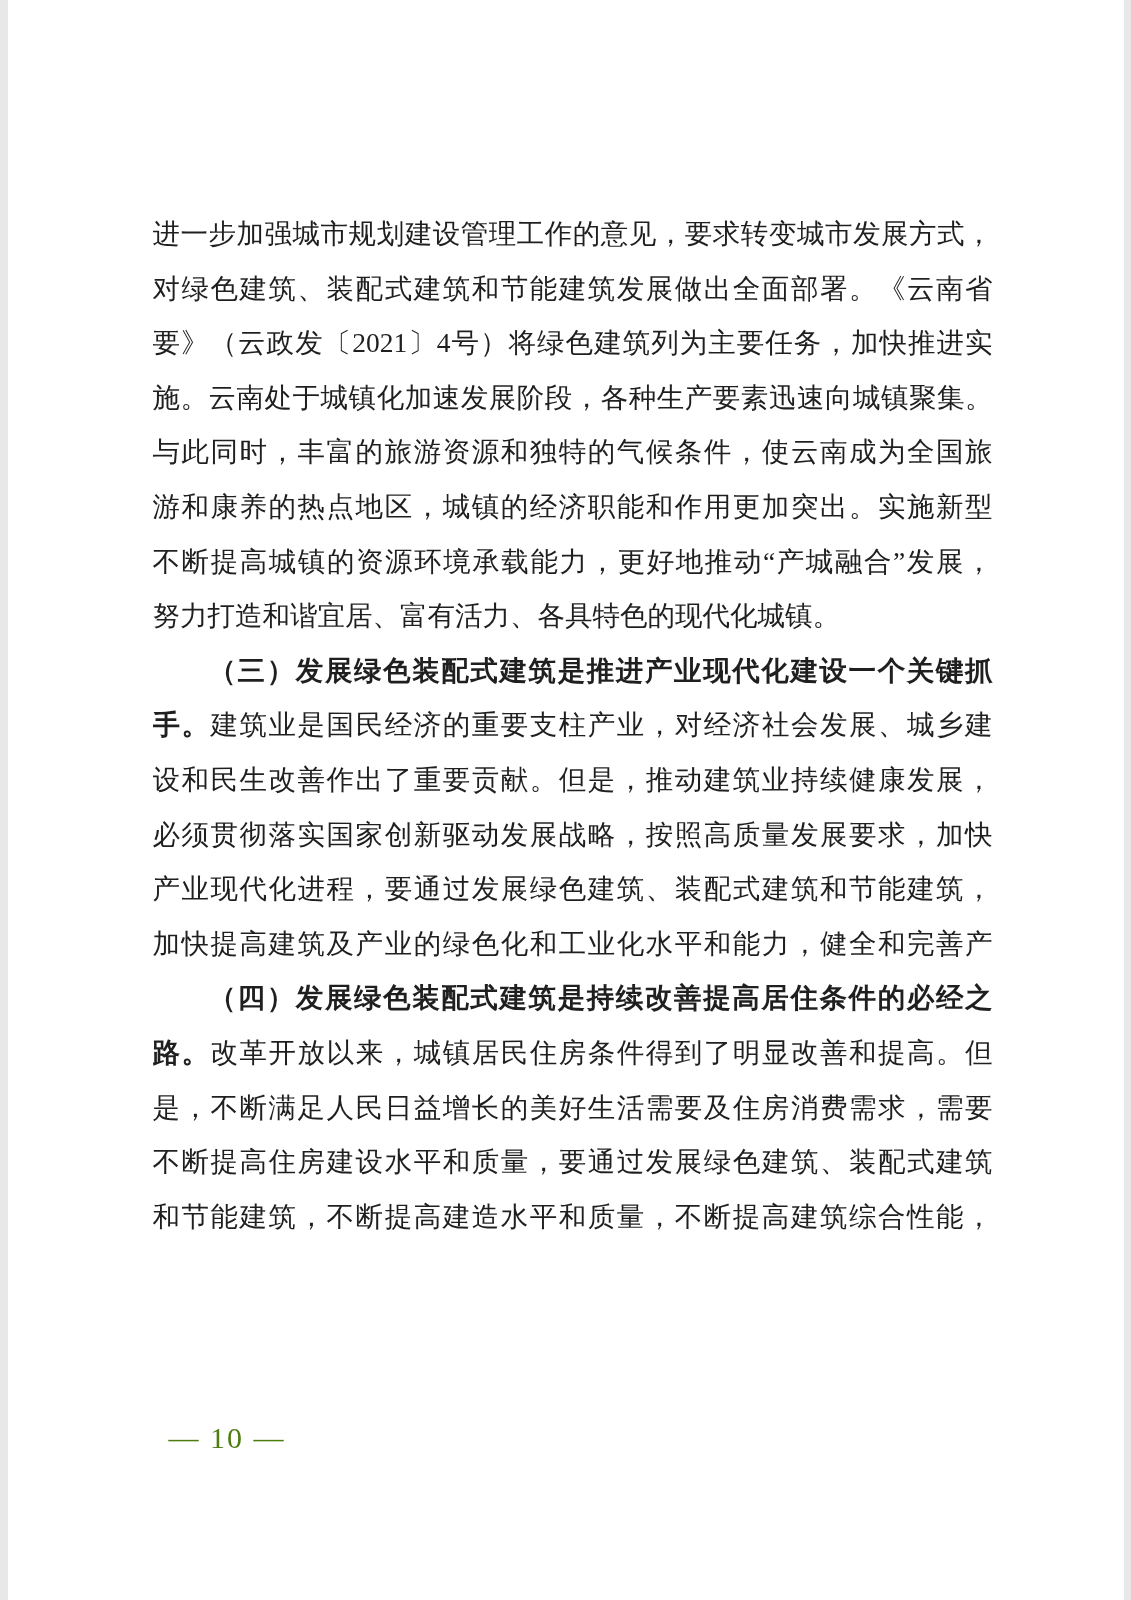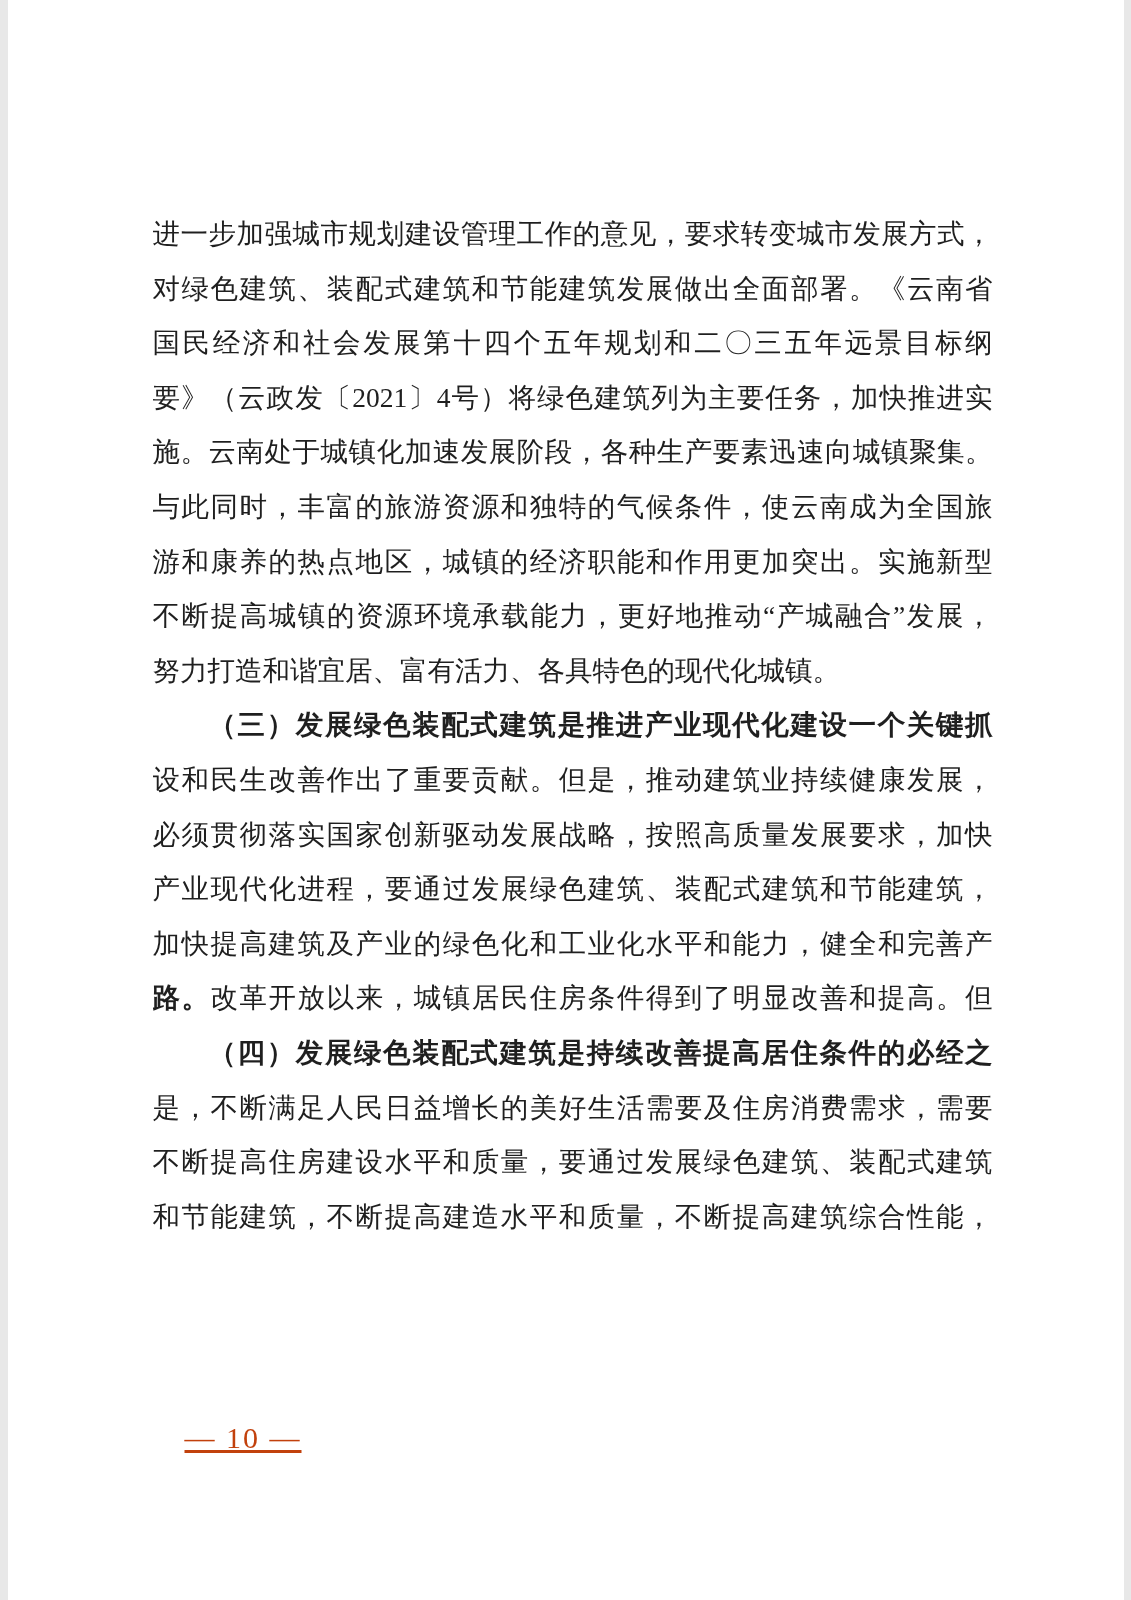--- a/index.html
+++ b/index.html
@@ -37,71 +37,70 @@
   }
   .line.indent {
     padding-left: 56px;
     width: 784px;
   }
   .b {
     font-weight: 700;
   }
   .page-number {
     position: absolute;
-    left: 177px;
+    left: 161px;
     top: 1418px;
     height: 40px;
     line-height: 40px;
     font-size: 30px;
     letter-spacing: 2px;
-    color: #c2410c;
-    text-decoration: underline;
+    color: #4d7c0f;
   }
 </style>
 </head>
 <body>
 
 <div class="page">
 
   <div class="text-block">
 
     <div class="line"><span class="b"></span><span>进一步加强城市规划建设管理工作的意见，要求转变城市发展方式，</span></div>
 
     <div class="line"><span class="b"></span><span>对绿色建筑、装配式建筑和节能建筑发展做出全面部署。《云南省</span></div>
 
-    <div class="line"><span class="b"></span><span>国民经济和社会发展第十四个五年规划和二〇三五年远景目标纲</span></div>
 
     <div class="line"><span class="b"></span><span>要》（云政发〔2021〕4号）将绿色建筑列为主要任务，加快推进实</span></div>
 
     <div class="line"><span class="b"></span><span>施。云南处于城镇化加速发展阶段，各种生产要素迅速向城镇聚集。</span></div>
 
     <div class="line"><span class="b"></span><span>与此同时，丰富的旅游资源和独特的气候条件，使云南成为全国旅</span></div>
 
     <div class="line"><span class="b"></span><span>游和康养的热点地区，城镇的经济职能和作用更加突出。实施新型</span></div>
 
 
     <div class="line"><span class="b"></span><span>不断提高城镇的资源环境承载能力，更好地推动“产城融合”发展，</span></div>
 
     <div class="line end"><span class="b"></span><span>努力打造和谐宜居、富有活力、各具特色的现代化城镇。</span></div>
 
     <div class="line indent"><span class="b">（三）发展绿色装配式建筑是推进产业现代化建设一个关键抓</span><span></span></div>
 
+    <div class="line"><span class="b">手。</span><span>建筑业是国民经济的重要支柱产业，对经济社会发展、城乡建</span></div>
 
     <div class="line"><span class="b"></span><span>设和民生改善作出了重要贡献。但是，推动建筑业持续健康发展，</span></div>
 
     <div class="line"><span class="b"></span><span>必须贯彻落实国家创新驱动发展战略，按照高质量发展要求，加快</span></div>
 
     <div class="line"><span class="b"></span><span>产业现代化进程，要通过发展绿色建筑、装配式建筑和节能建筑，</span></div>
 
     <div class="line"><span class="b"></span><span>加快提高建筑及产业的绿色化和工业化水平和能力，健全和完善产</span></div>
 
 
+    <div class="line indent"><span class="b">（四）发展绿色装配式建筑是持续改善提高居住条件的必经之</span><span></span></div>
+
     <div class="line"><span class="b">路。</span><span>改革开放以来，城镇居民住房条件得到了明显改善和提高。但</span></div>
-
-    <div class="line indent"><span class="b">（四）发展绿色装配式建筑是持续改善提高居住条件的必经之</span><span></span></div>
 
     <div class="line"><span class="b"></span><span>是，不断满足人民日益增长的美好生活需要及住房消费需求，需要</span></div>
 
     <div class="line"><span class="b"></span><span>不断提高住房建设水平和质量，要通过发展绿色建筑、装配式建筑</span></div>
 
     <div class="line"><span class="b"></span><span>和节能建筑，不断提高建造水平和质量，不断提高建筑综合性能，</span></div>
 
   </div>
 
   <div class="page-number">— 10 —</div>

